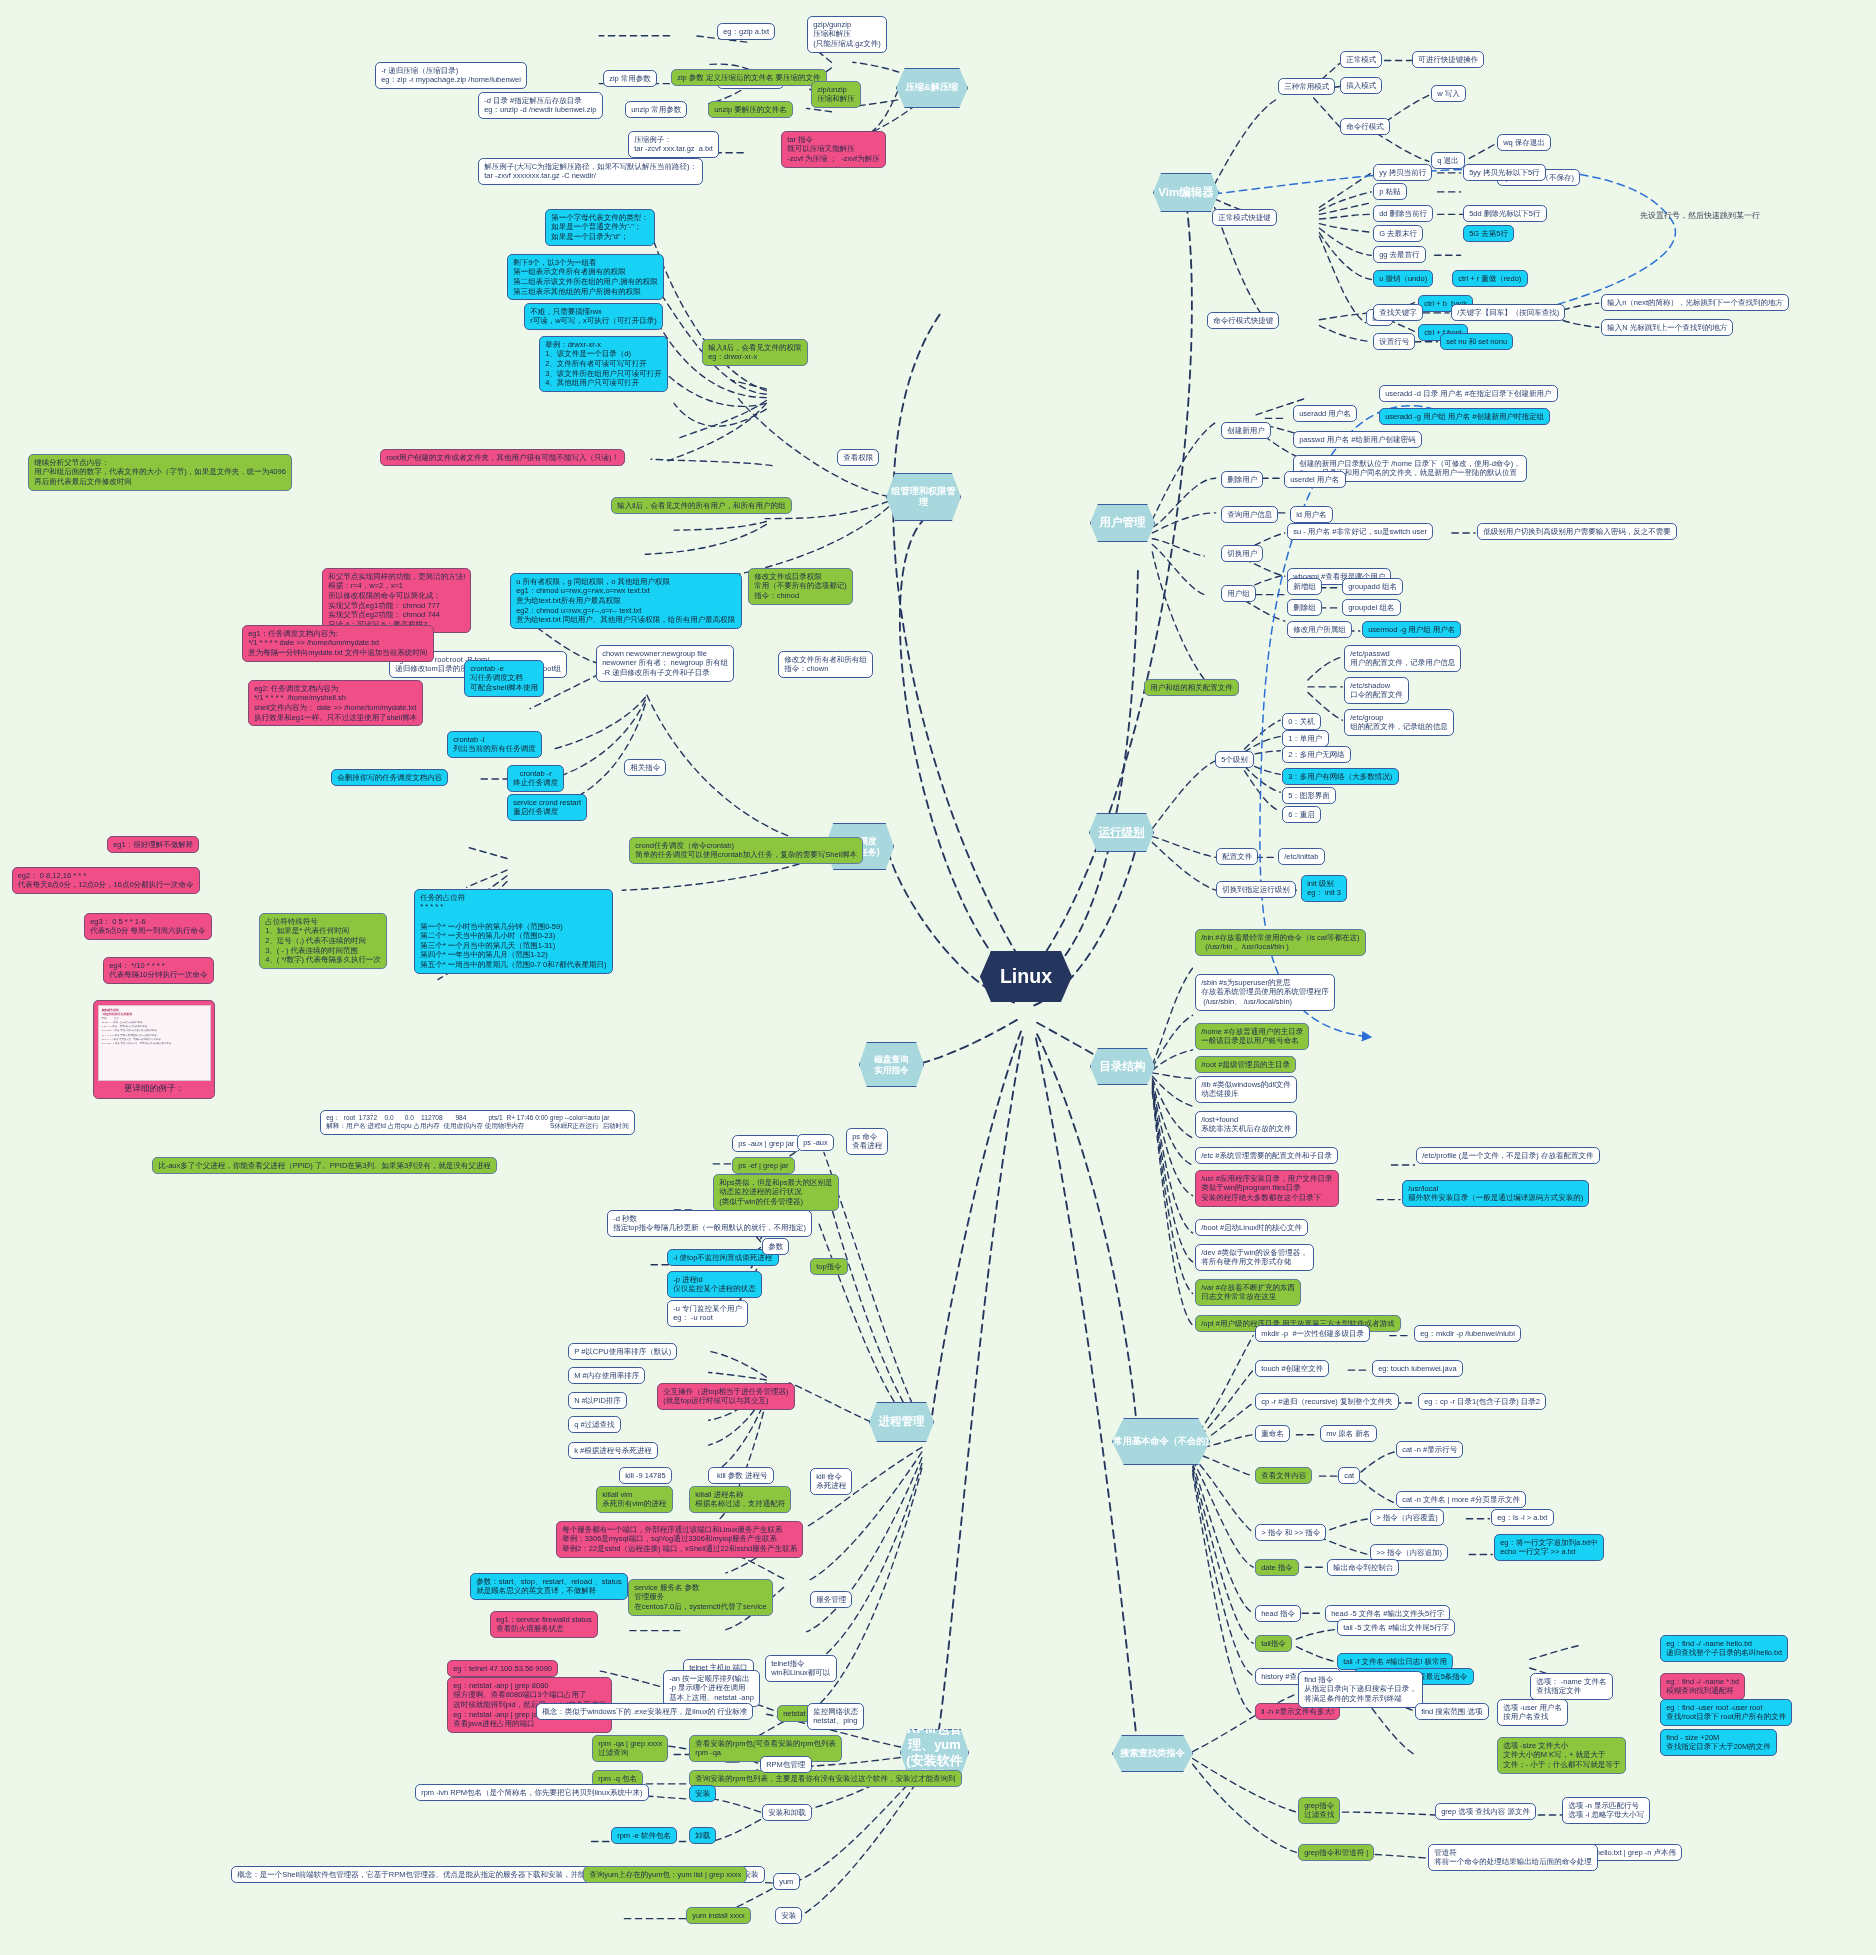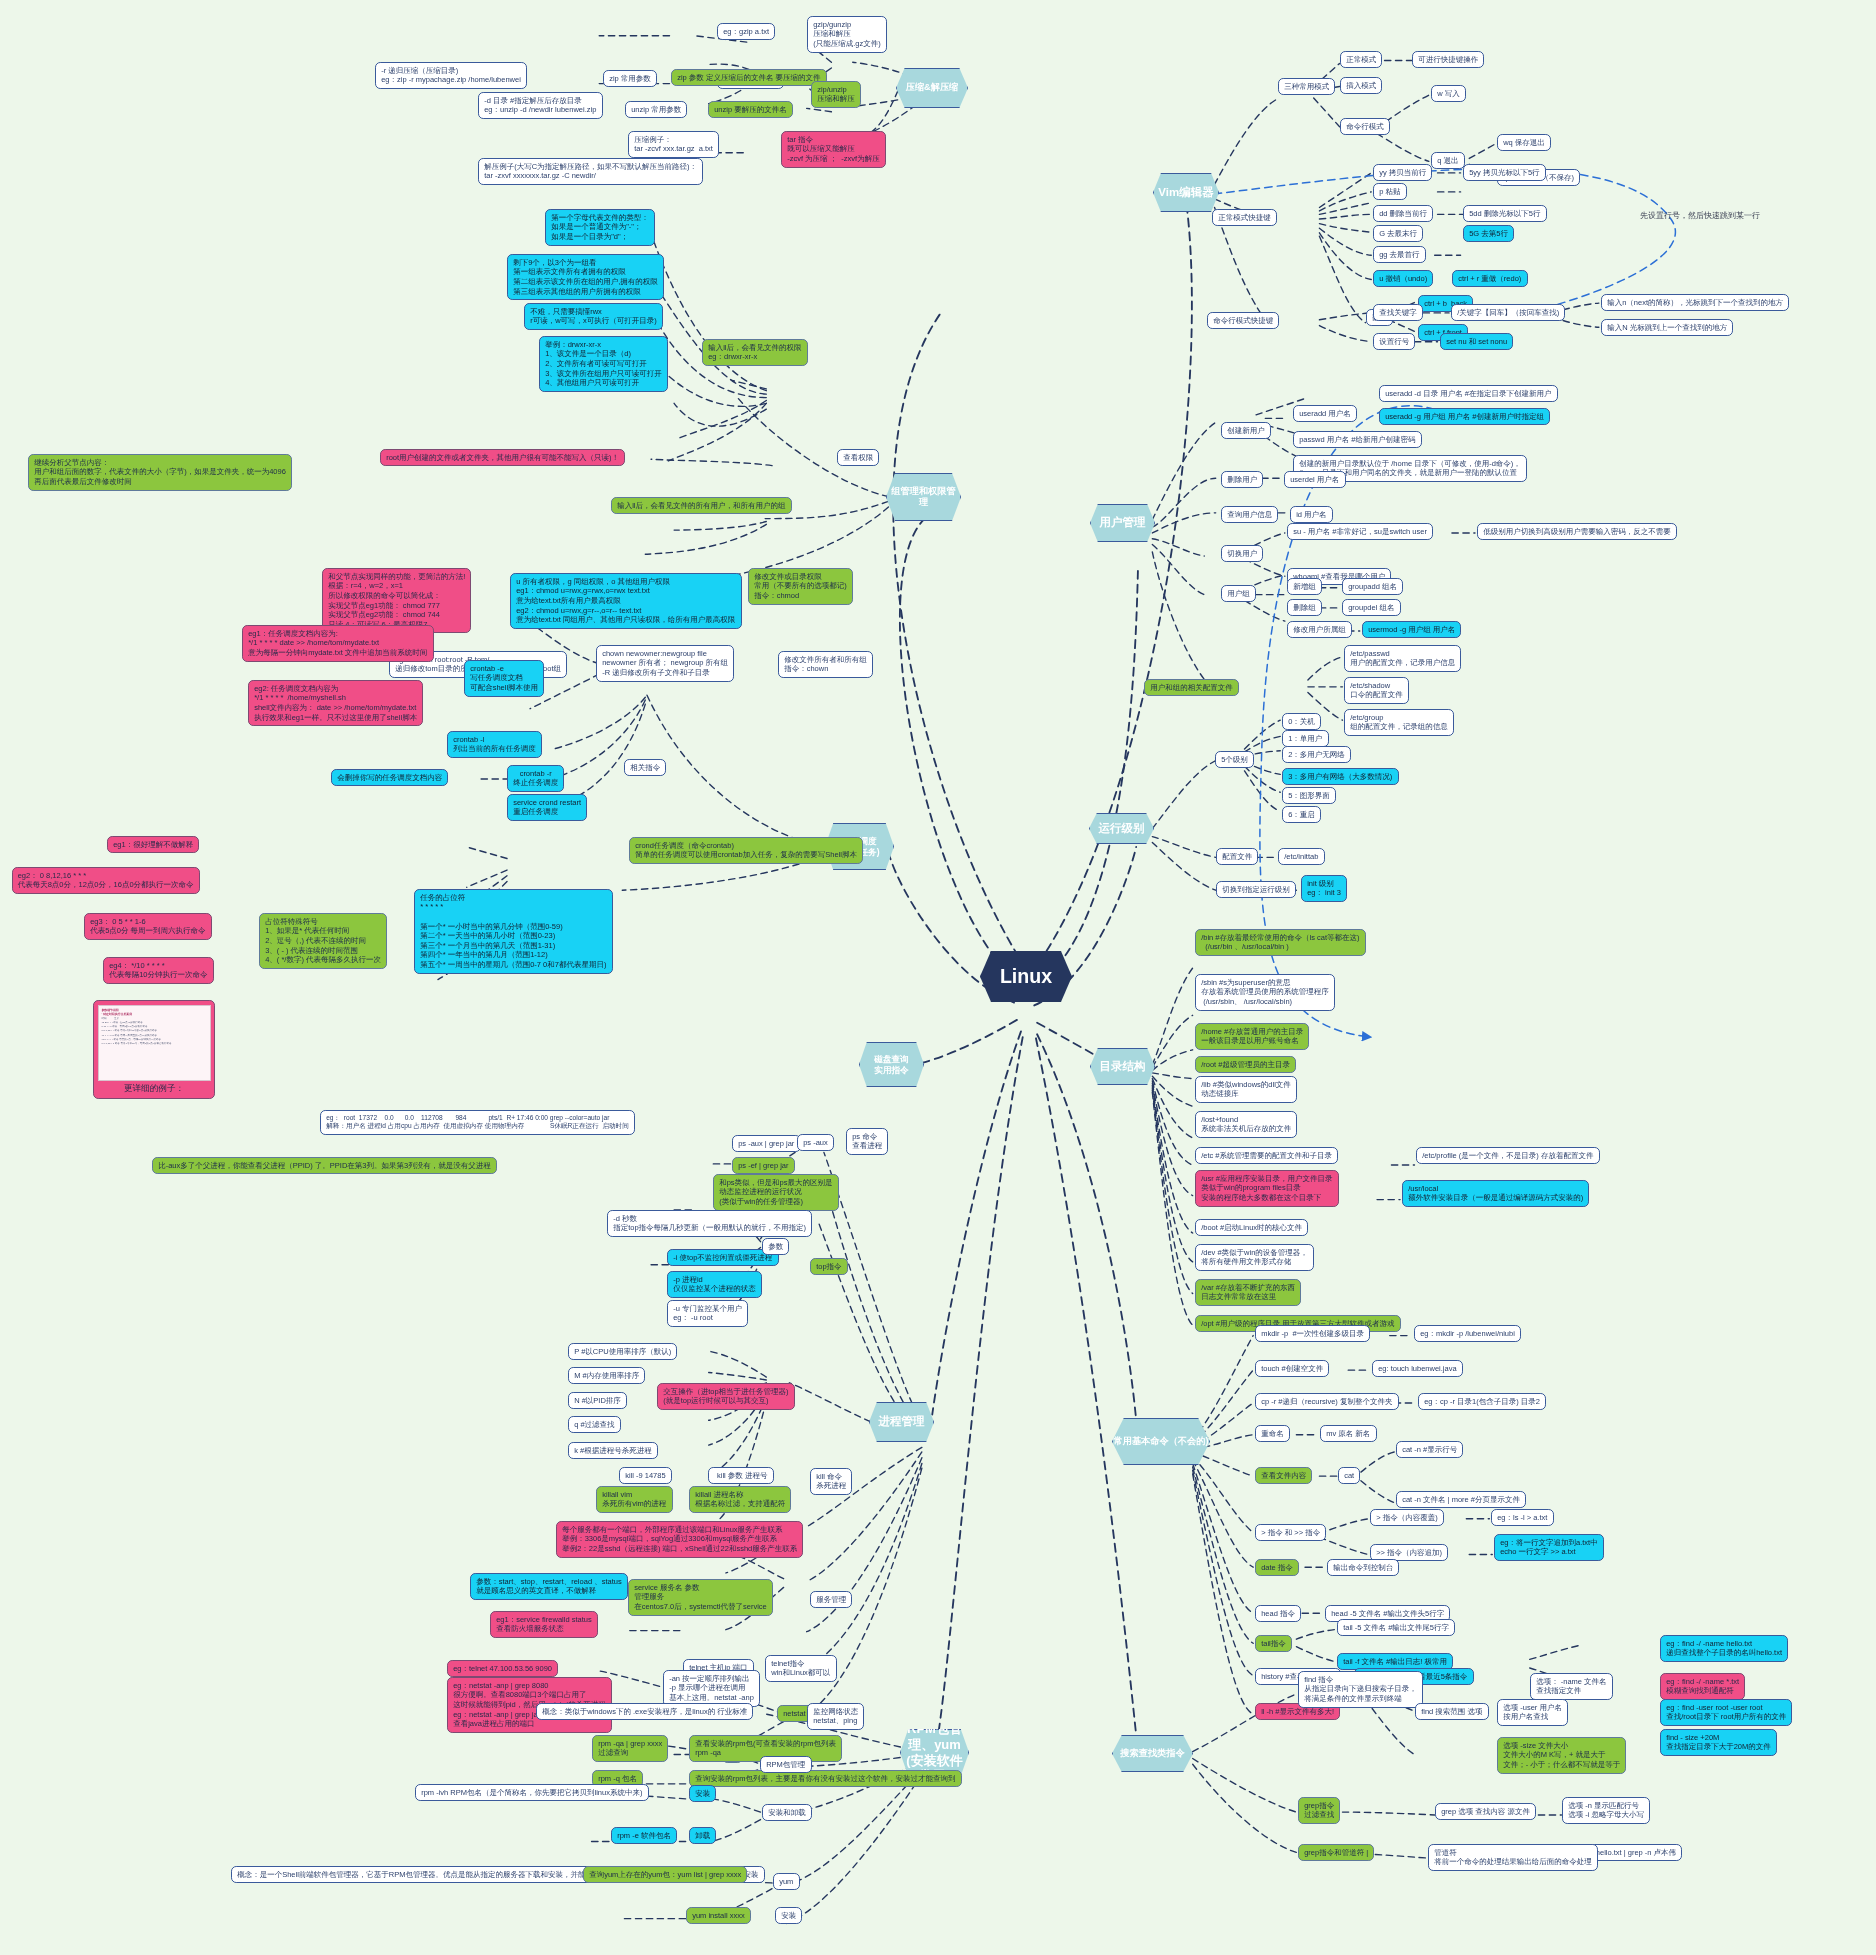--- a/index.html
+++ b/index.html
@@ -301,21 +301,21 @@
 </svg>
 
 <div class="hex root" style="left:980px;top:951px;width:92px;height:51px;">Linux</div>
 
 <div class="hex" style="left:896px;top:68px;width:72px;height:40px;font-size:9.2px;">压缩&amp;解压缩</div>
 <div class="hex" style="left:1153px;top:173px;width:66px;height:39px;">Vim编辑器</div>
 <div class="hex" style="left:886px;top:473px;width:75px;height:48px;font-size:9.2px;">组管理和权限管理</div>
 <div class="hex" style="left:1090px;top:504px;width:65px;height:38px;">用户管理</div>
 <div class="hex" style="left:825px;top:823px;width:69px;height:47px;font-size:8.6px;white-space:pre-line">任务调度
 (定时任务)</div>
-<div class="hex" style="left:1089px;top:813px;width:65px;height:31px;">运行级别</div>
+<div class="hex" style="left:1089px;top:813px;width:65px;height:39px;text-decoration:underline;">运行级别</div>
 <div class="hex" style="left:859px;top:1042px;width:65px;height:45px;font-size:8.6px;white-space:pre-line">磁盘查询
 实用指令</div>
 <div class="hex" style="left:1090px;top:1048px;width:65px;height:37px;">目录结构</div>
 <div class="hex" style="left:869px;top:1402px;width:65px;height:40px;">进程管理</div>
 <div class="hex" style="left:1112px;top:1418px;width:98px;height:47px;font-size:9.2px;">常用基本命令（不会的)</div>
 <div class="hex" style="left:900px;top:1729px;width:69px;height:47px;font-size:13px;white-space:pre-line">RPM包管理、yum
 (安装软件常用)</div>
 <div class="hex" style="left:1112px;top:1735px;width:81px;height:37px;font-size:9.2px;">搜索查找类指令</div>
 
 <div class="n w sm" style="left:717px;top:23px;">eg：gzip a.txt</div>

